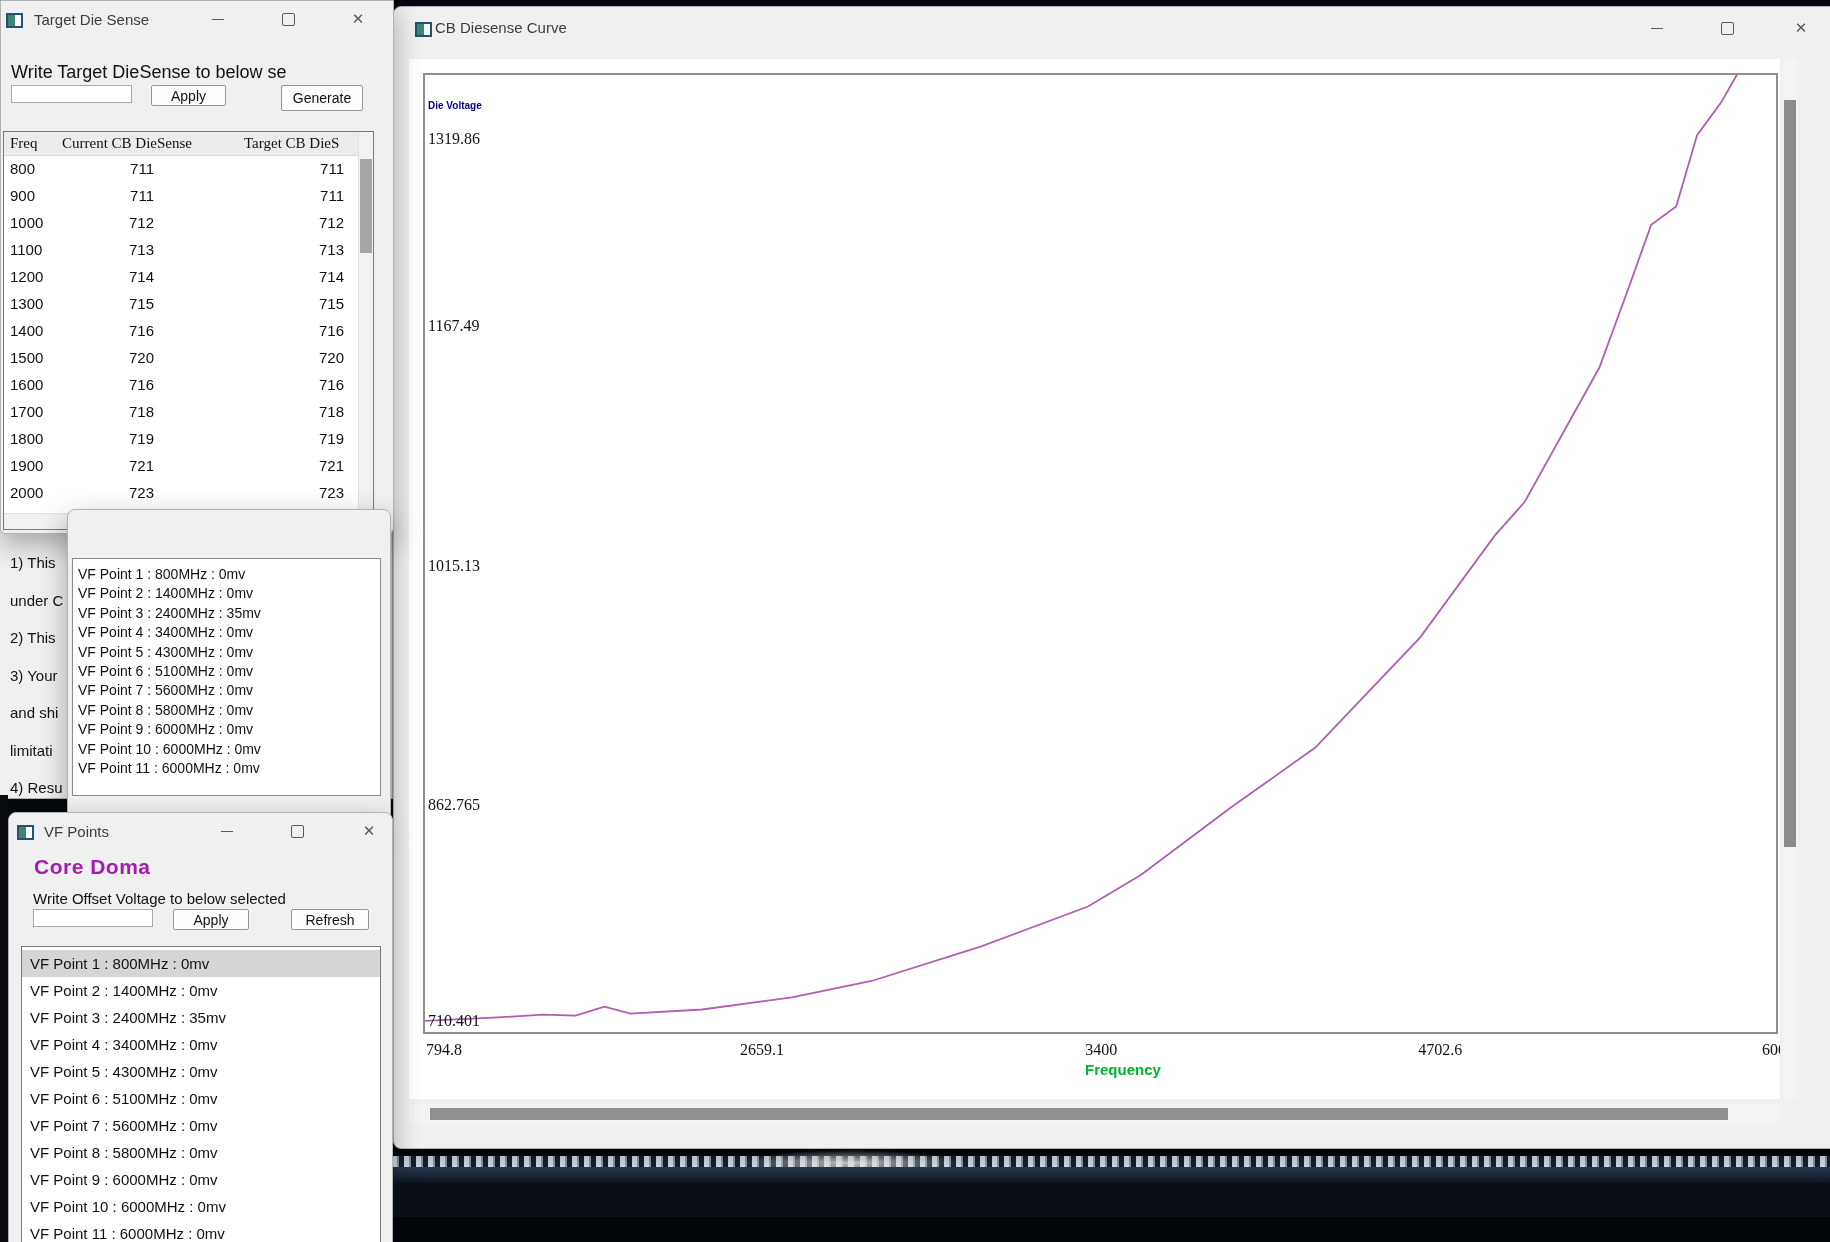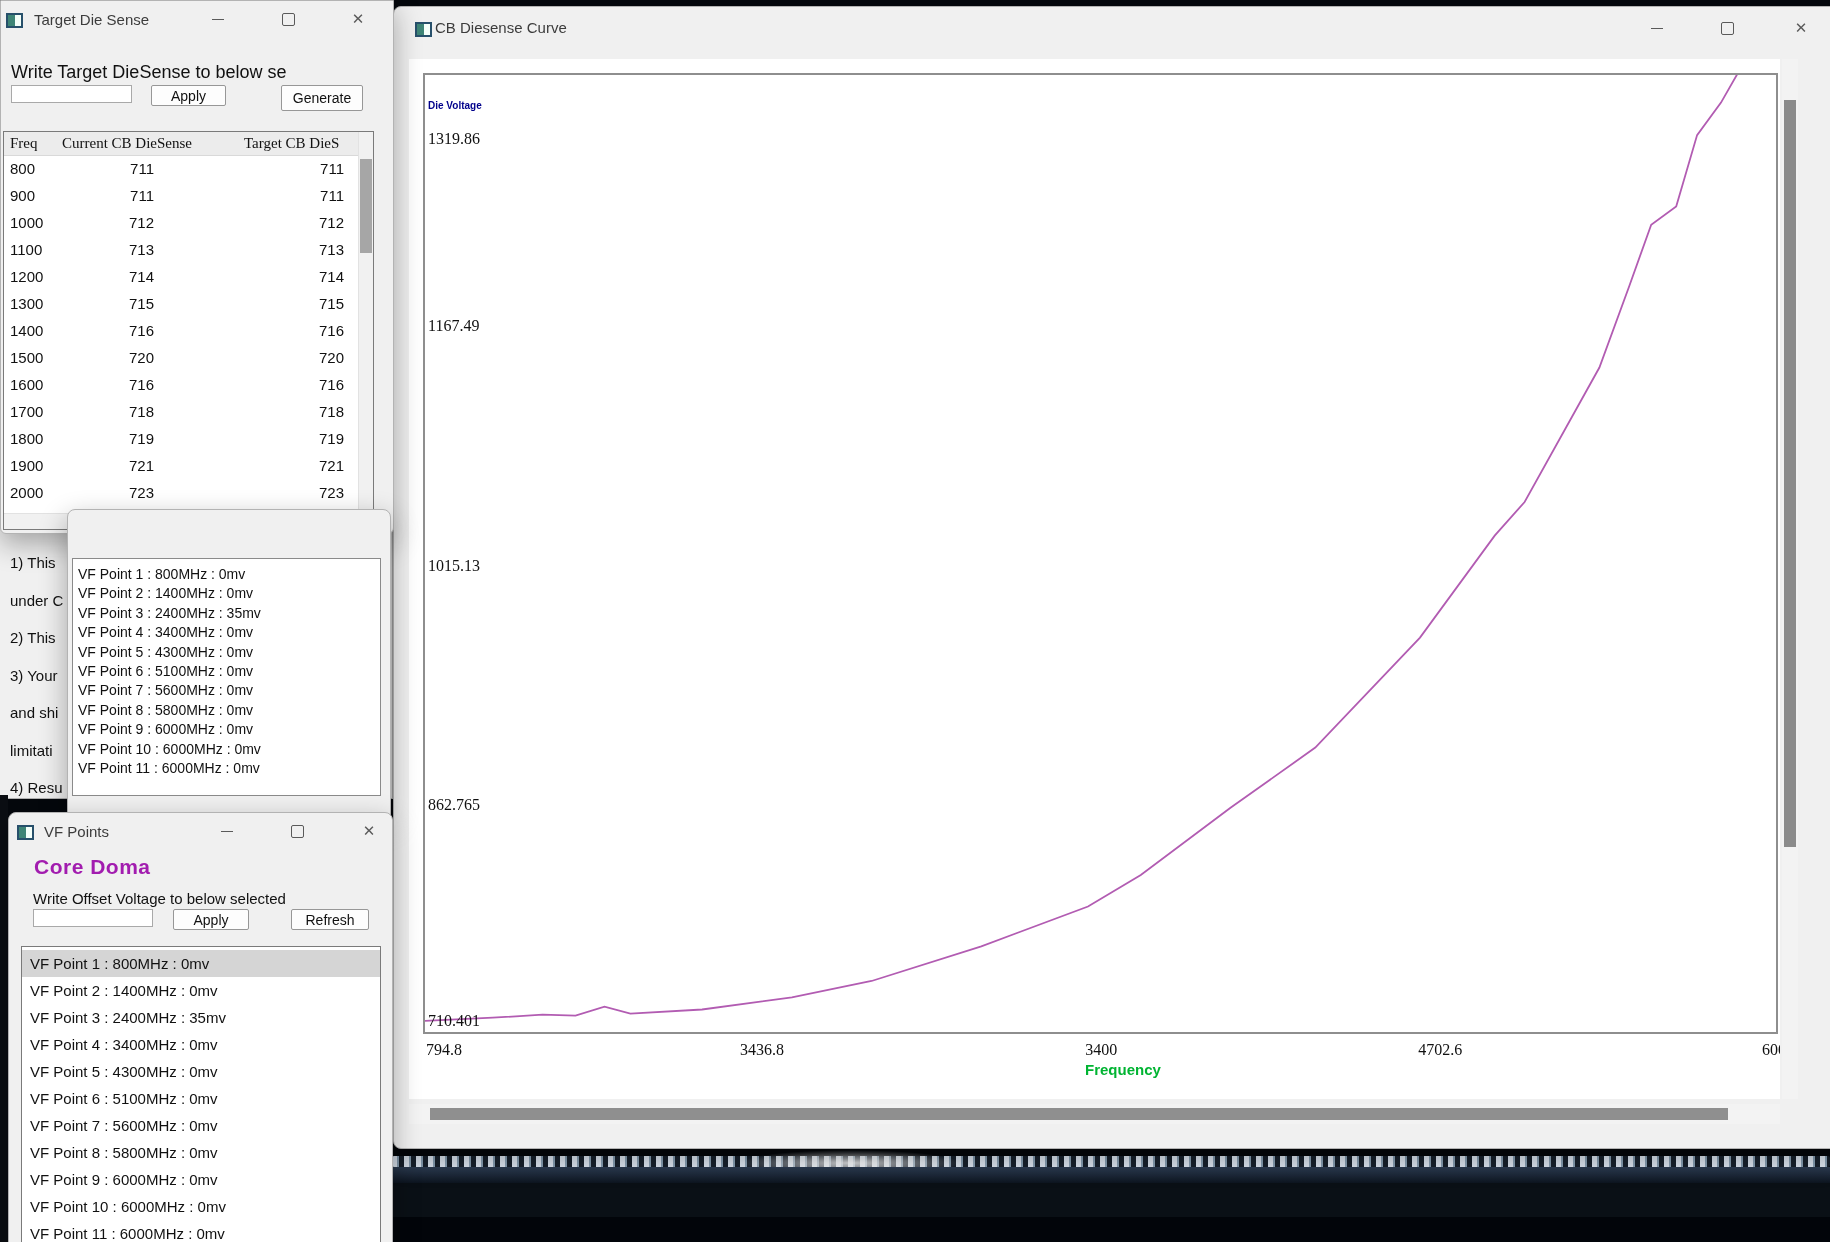--- a/index.html
+++ b/index.html
@@ -162,21 +162,21 @@
             <div class="ylab" style="top: 17px; margin-top: 38px;">1319.86</div>
             <div class="ylab" style="top: 242.258px;">1167.49</div>
             <div class="ylab" style="top: 481.501px;">1015.13</div>
             <div class="ylab" style="top: 720.751px;">862.765</div>
             <div class="ylab" style="top: 937px;">710.401</div>
           </div>
         <div class="axis-title-y" style="color: rgb(0, 0, 139);">Die Voltage</div>
       </div>
       <div id="xlabels">
           <div class="xlab" style="left: 17px;">794.8</div>
-          <div class="xlab" style="left: 353.088px; transform: translateX(-50%);">3436.8</div>
+          <div class="xlab" style="left: 353.088px; transform: translateX(-50%);">2659.1</div>
           <div class="xlab" style="left: 692.177px; transform: translateX(-50%);">3400</div>
           <div class="xlab" style="left: 1031.27px; transform: translateX(-50%);">4702.6</div>
           <div class="xlab" style="left: 1369px; transform: translateX(-50%);">6000</div>
         </div>
       <div class="axis-title-x" style="color: rgb(0, 180, 50);">Frequency</div>
     </div>
 
     <div class="cb-vscroll">
       <div class="thumb"></div>
     </div>

